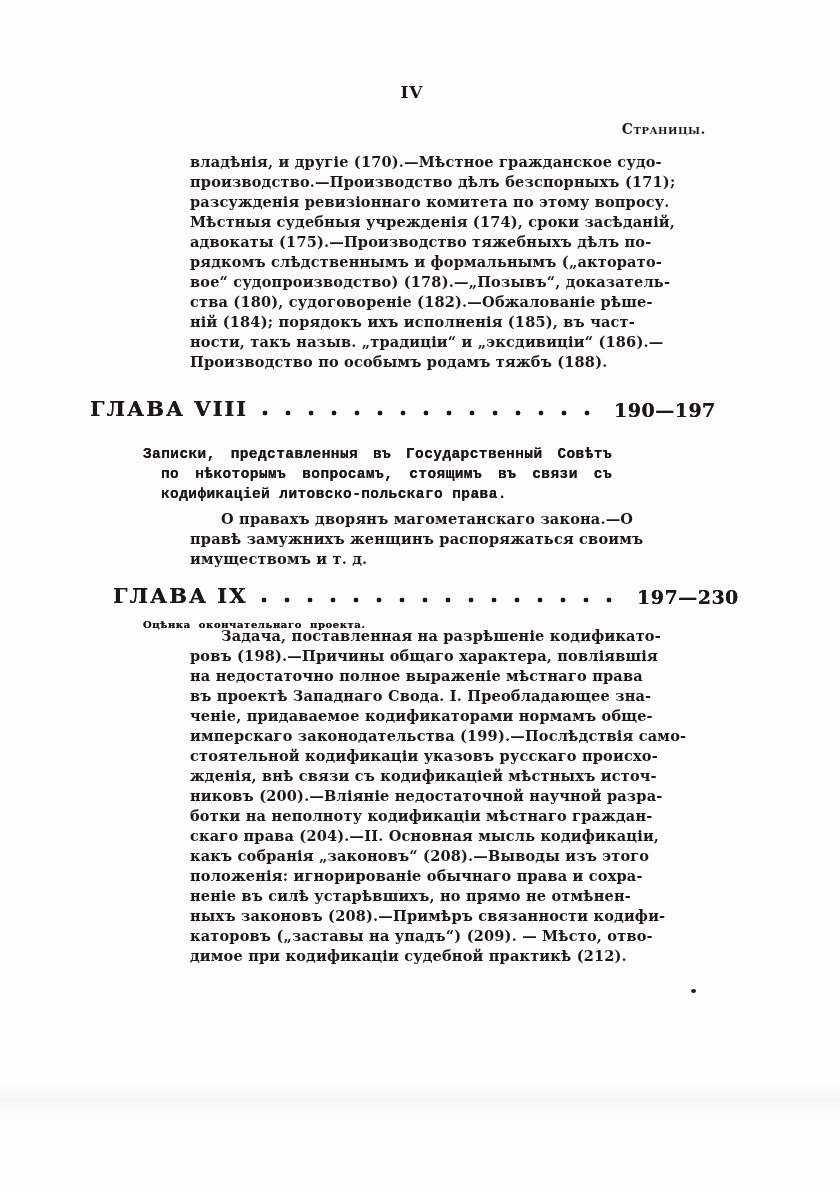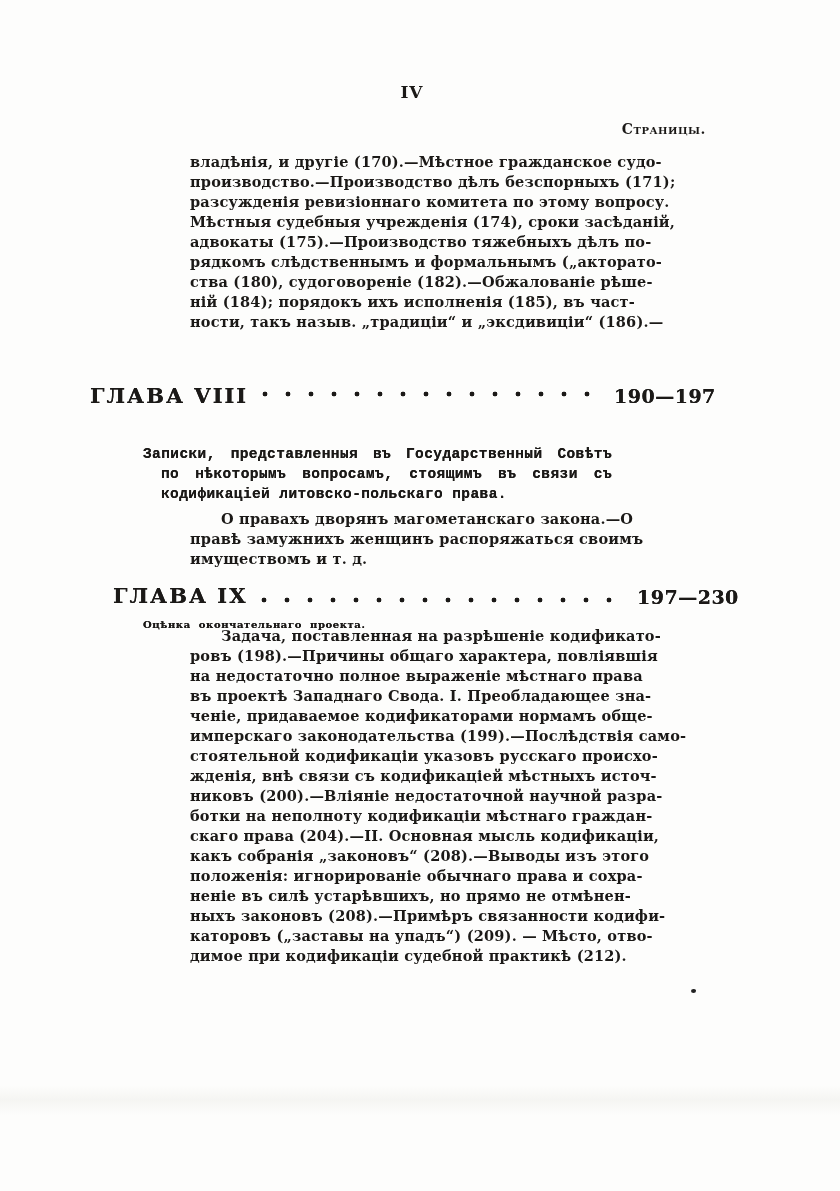--- a/index.html
+++ b/index.html
@@ -58,21 +58,21 @@
   .dots{
     flex:1 1 auto;height:9px;margin:0 10px 3px 14px;
     background-image:radial-gradient(circle at 3px 4px, #1b1917 2.1px, rgba(0,0,0,0) 2.7px);
     background-size:23px 9px;background-repeat:repeat-x;
   }
   .chapter-pages{
     position:absolute;font-size:19px;font-weight:bold;letter-spacing:.5px;
     white-space:nowrap;text-shadow:0 0 .5px currentColor;
     left:614px;width:92px;text-align:right;
   }
-  .row-viii{top:383px;align-items:center;}
+  .row-viii{top:396px;}
   .row-ix{top:583px;margin-left:23px;}
   .chapter-row .chapter-pages{position:static;}
   .subheading{
     position:absolute;left:143px;top:619px;width:470px;
     font-size:10px;font-weight:bold;letter-spacing:.6px;
     text-shadow:0 0 .5px currentColor;word-spacing:4px;
   }
   .ink-speck{
     position:absolute;left:691px;top:989px;width:5px;height:4px;
     background:#222;border-radius:50% 40% 50% 50%;
@@ -87,23 +87,25 @@
 
   <div class="pages-header">Страницы.</div>
 
   <div class="para p1">
       <div class="line first">владѣнія, и другіе (170).—Мѣстное гражданское судо-</div>
       <div class="line">производство.—Производство дѣлъ безспорныхъ (171);</div>
       <div class="line">разсужденія ревизіоннаго комитета по этому вопросу.</div>
       <div class="line">Мѣстныя судебныя учрежденія (174), сроки засѣданій,</div>
       <div class="line">адвокаты (175).—Производство тяжебныхъ дѣлъ по-</div>
       <div class="line">рядкомъ слѣдственнымъ и формальнымъ („акторато-</div>
+      <div class="line">вое“ судопроизводство) (178).—„Позывъ“, доказатель-</div>
       <div class="line">ства (180), судоговореніе (182).—Обжалованіе рѣше-</div>
       <div class="line">ній (184); порядокъ ихъ исполненія (185), въ част-</div>
       <div class="line">ности, такъ назыв. „традиціи“ и „эксдивиціи“ (186).—</div>
+      <div class="line no-just">Производство по особымъ родамъ тяжбъ (188).</div>
     </div>
 
   <div class="chapter-row row-viii">
     <span class="chapter-title">ГЛАВА VIII</span>
     <span class="dots"></span>
     <span class="chapter-pages">190—197</span>
   </div>
 
   <div class="para emph hang p-zapiski">
       <div class="line first">Записки, представленныя въ Государственный Совѣтъ</div>

